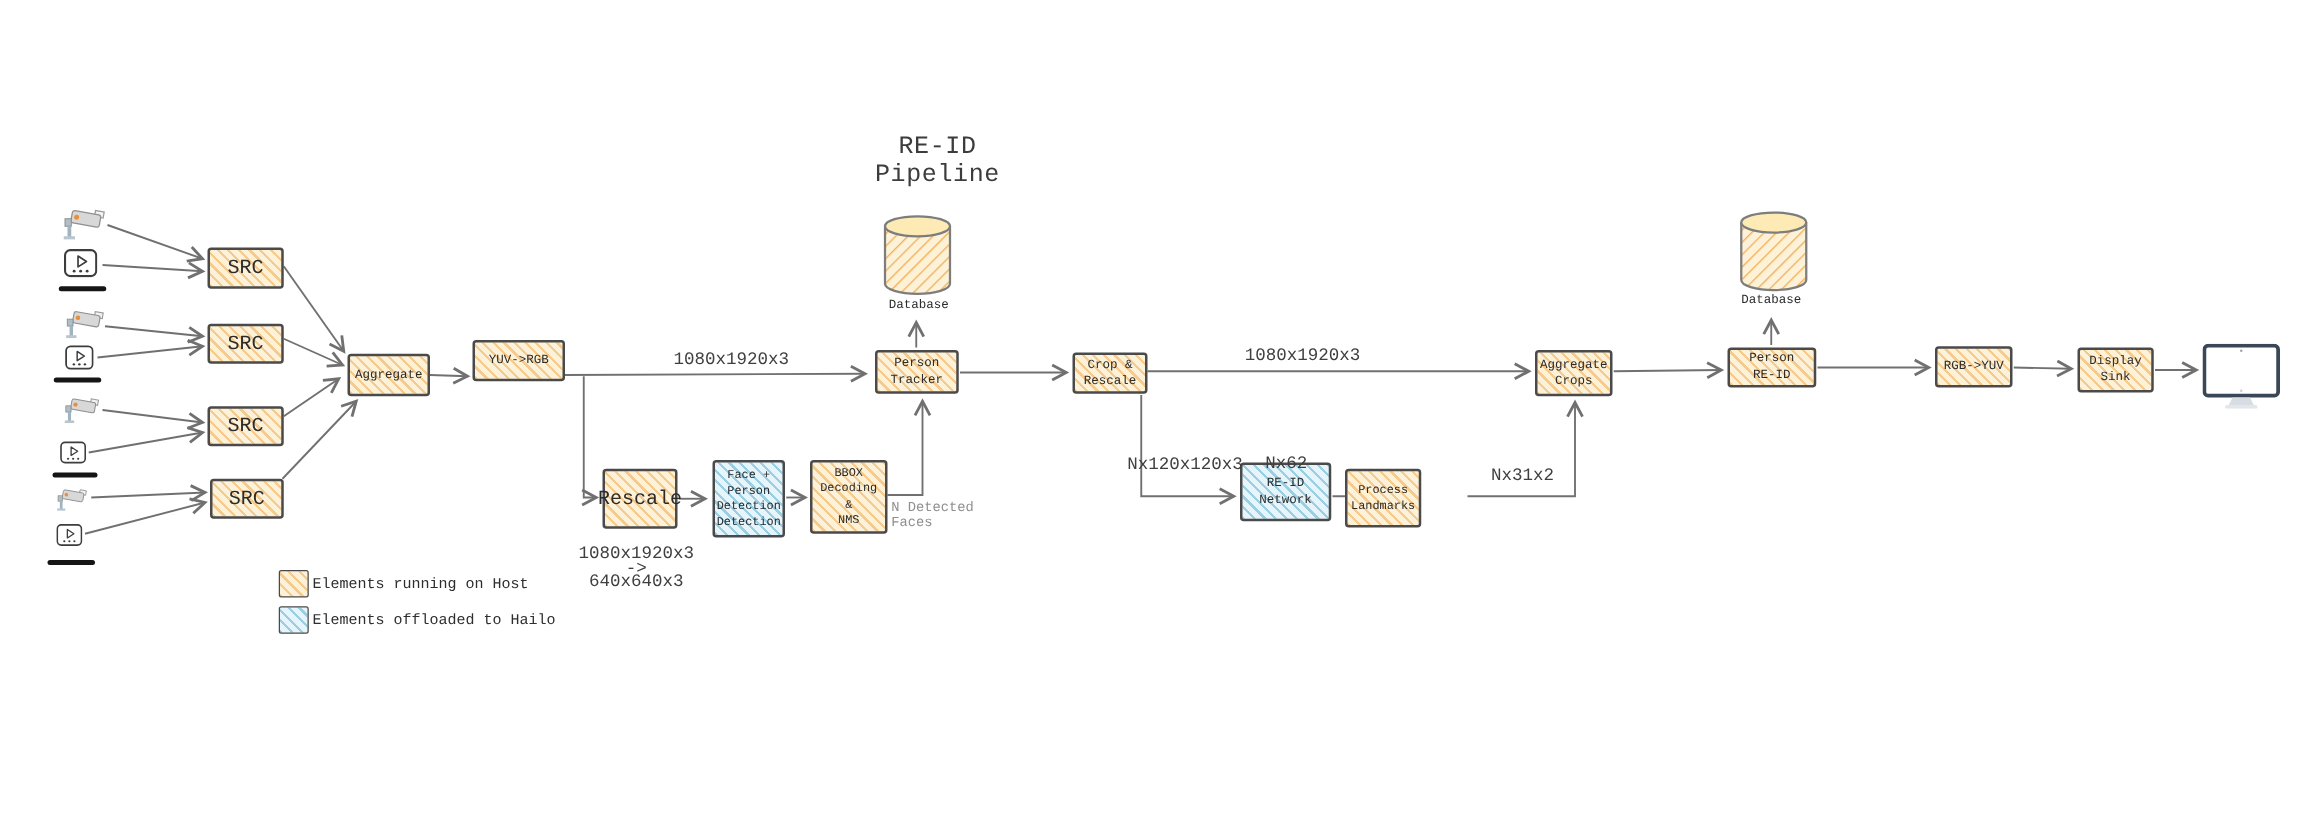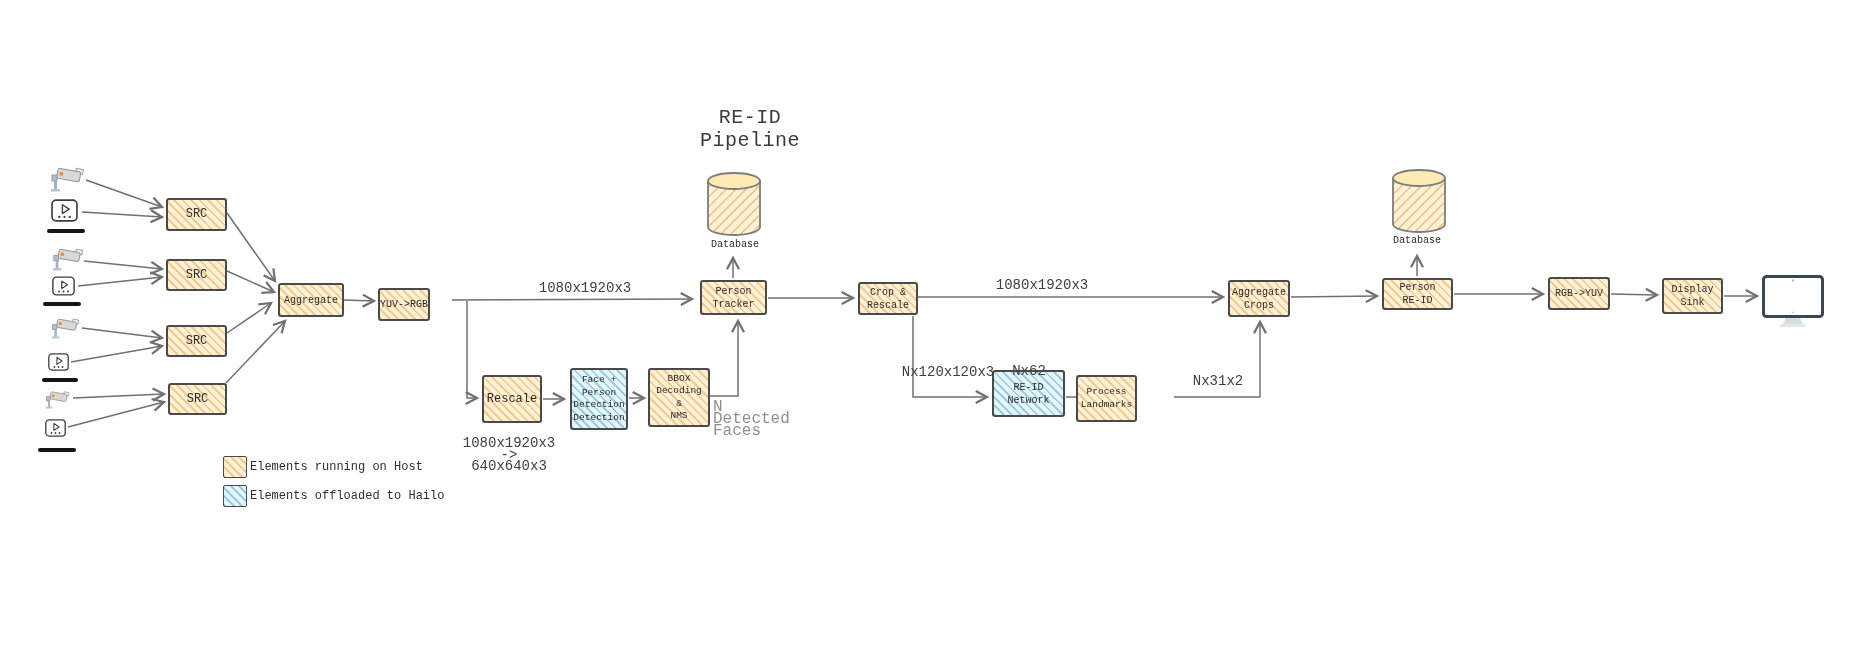--- a/index.html
+++ b/index.html
@@ -4,25 +4,25 @@
 <style>
   html,body{margin:0;padding:0;background:#fff}
   .canvas{position:relative;width:1856px;height:664px;background:#ffffff;
           font-family:Liberation Mono, monospace;overflow:hidden}
   .title{position:absolute;font-size:20px;color:#3c3c3c;letter-spacing:.5px;text-align:center}
   .node{position:absolute;display:flex;align-items:center;justify-content:center;text-align:center;
         white-space:pre-line;border:2px solid #4a4a4a;border-radius:3px;color:#2b2b2b;
         box-sizing:border-box;font-size:10px;line-height:13px}
   .host{background:repeating-linear-gradient(45deg, rgba(240,170,80,.55) 0 1.8px, rgba(255,255,255,0) 1.8px 6px),#fdf2d7}
   .hailo{background:repeating-linear-gradient(45deg, rgba(80,168,200,.5) 0 1.8px, rgba(255,255,255,0) 1.8px 6px),#e6f5fb}
-  .f11{font-size:12px}
+  .f11{font-size:16px}
   .f95{font-size:9.5px;line-height:12.5px}
   .elabel{position:absolute;font-size:14px;color:#3f3f3f;white-space:pre-line;line-height:11.5px}
   .center{text-align:center}
-  .muted{color:#8f8f8f;font-size:16px;line-height:12px}
+  .muted{color:#8f8f8f;font-size:11px;line-height:12px}
   .dbl{position:absolute;font-size:10px;color:#2b2b2b;text-align:center}
   .icon{position:absolute}
   .divider{position:absolute;background:#151515;border-radius:2px;height:4px}
   .legend{position:absolute;left:223px;top:456px}
   .legend-row{display:flex;align-items:center;margin-bottom:7px}
   .swatch{width:24px;height:22px;border:1.7px solid #4a4a4a;border-radius:2px;display:inline-block;box-sizing:border-box}
   .legend-label{margin-left:3px;font-size:12px;color:#2e2e2e}
   svg.connectors{position:absolute;left:0;top:0;pointer-events:none}
 </style>
 </head>
@@ -155,21 +155,21 @@
     <circle cx="18" cy="17.2" r="1.1" fill="#3d3d3d"></circle>
   </svg>
   <div class="divider" style="left:38px;top:448px;width:38px"></div>
 
   <div class="node host f11" style="left:166px;top:198px;width:61px;height:33px">SRC</div>
   <div class="node host f11" style="left:166px;top:259px;width:61px;height:32px">SRC</div>
   <div class="node host f11" style="left:166px;top:325px;width:61px;height:32px">SRC</div>
   <div class="node host f11" style="left:168px;top:383px;width:59px;height:32px">SRC</div>
 
   <div class="node host" style="left:278px;top:283px;width:66px;height:34px">Aggregate</div>
-  <div class="node host" style="left:378px;top:288px;width:52px;height:33px">YUV-&gt;RGB</div>
+  <div class="node host" style="left:378px;top:272px;width:74px;height:33px">YUV-&gt;RGB</div>
   <div class="node host f11" style="left:482px;top:375px;width:60px;height:48px">Rescale</div>
   <div class="node hailo f95" style="left:570px;top:368px;width:58px;height:62px">Face +
 Person
 Detection
 Detection</div>
   <div class="node host f95" style="left:648px;top:368px;width:62px;height:59px">BBOX
 Decoding
 &amp;
 NMS</div>
   <div class="node host" style="left:700px;top:280px;width:67px;height:35px">Person

